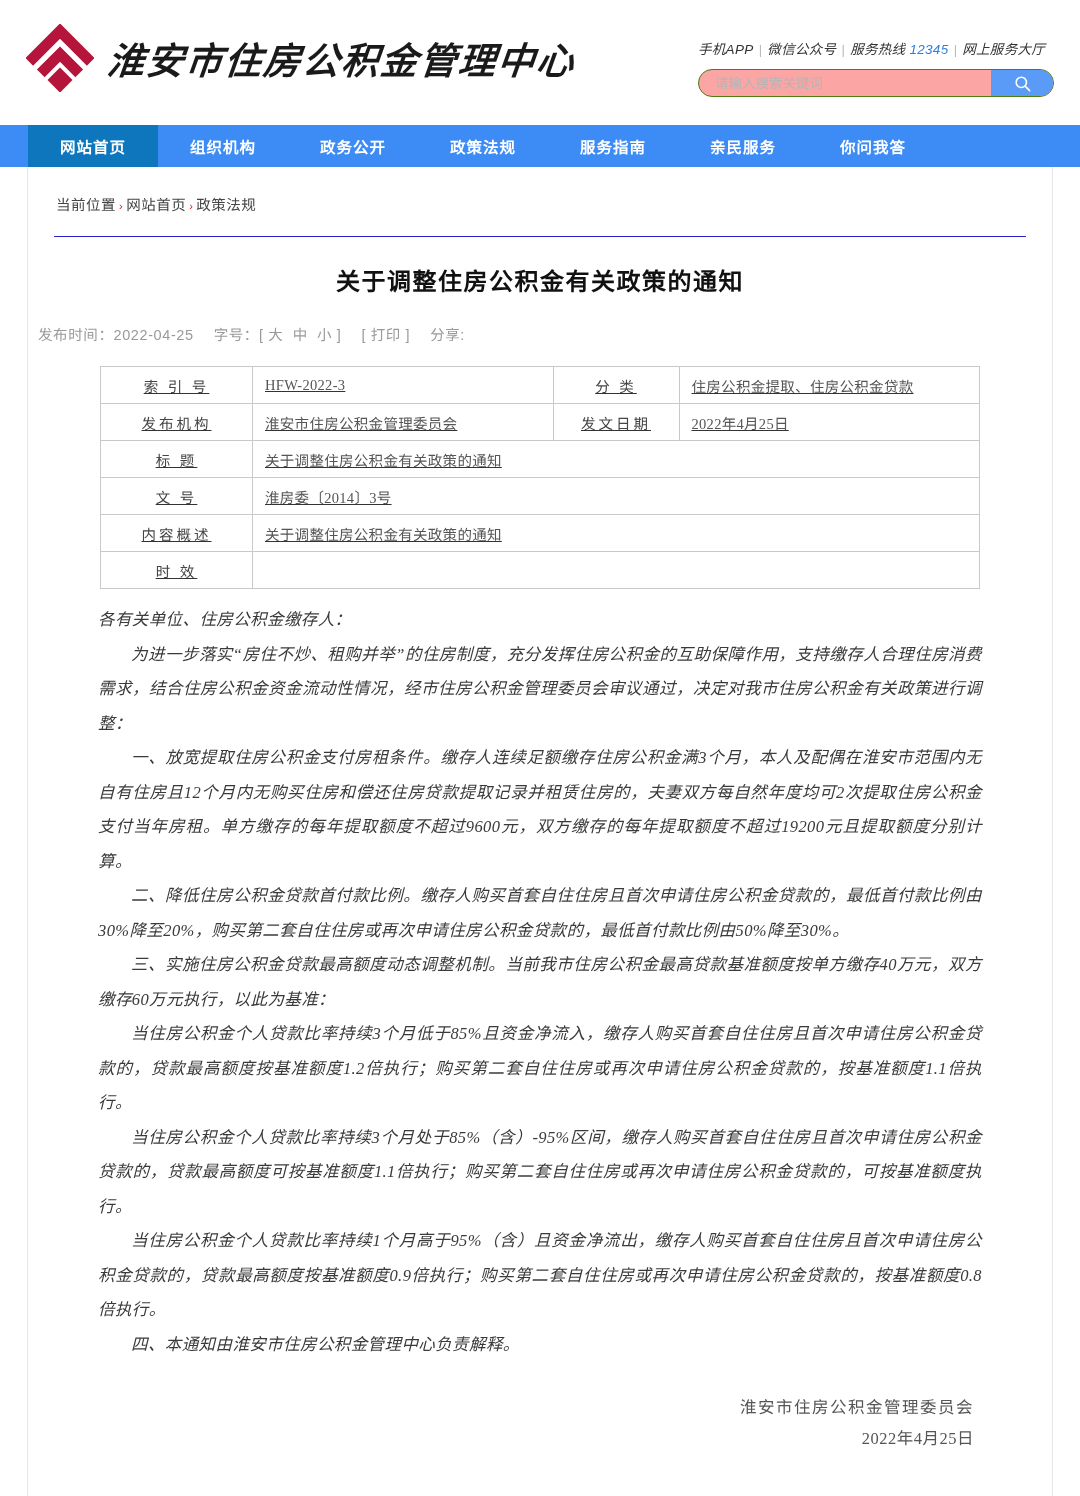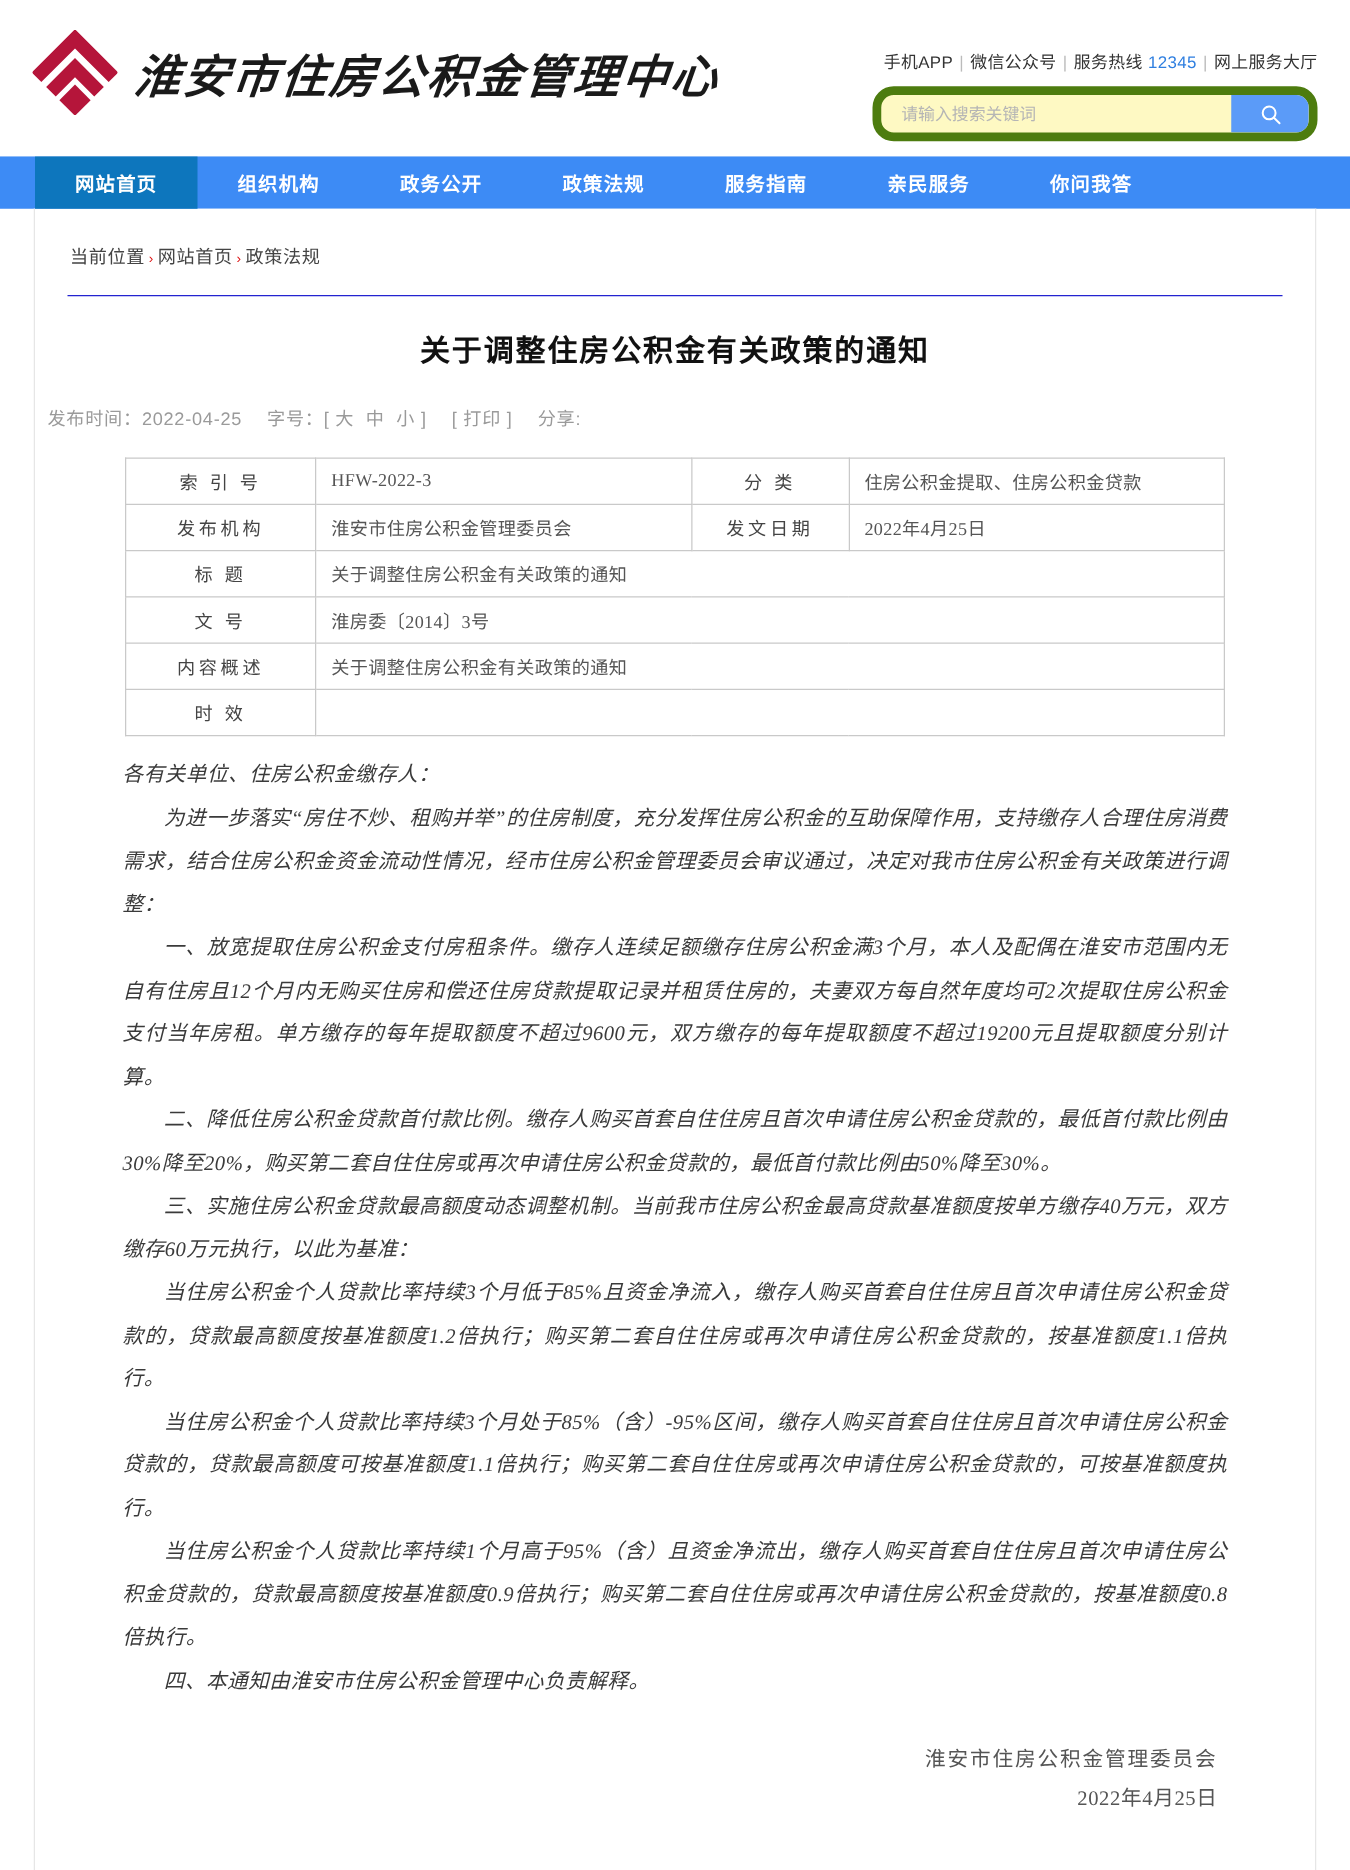--- a/index.html
+++ b/index.html
@@ -36,37 +36,38 @@
 
   .header-right {
     position:absolute;
     right:26px;
     top:40px;
     width:356px;
   }
   .toplinks {
     font-size:13.5px;
     color:#333;
-    text-align:right;
+    text-align:left;
     letter-spacing:.3px;
     line-height:20px;
     white-space:nowrap;
+    font-style:italic;
   }
   .toplinks .sep { color:#bbb; margin:0 5px; }
   .toplinks .hot { color:#2f7fe0; }
   .toplinks a { color:#333; text-decoration:none; }
 
   .searchbar {
     margin-top:9px;
-    height:44px;
-    display:flex;
-    border:7px solid #4d7c0f;
+    height:28px;
+    display:flex;
+    border:1px solid #4d7c0f;
     border-radius:17px;
     overflow:hidden;
-    background:#fef9c3;
+    background:#fca5a5;
   }
   .searchbar input {
     flex:1;
     border:0;
     outline:0;
     padding:0 16px;
     font-size:13.5px;
     color:#333;
     background:transparent;
     font-family:"Liberation Sans","DejaVu Sans",sans-serif;
@@ -147,20 +148,21 @@
   .doc-meta .grp { margin:0 10px; }
   .doc-meta .lk { cursor:pointer; }
 
   
   table.info {
     width:880px;
     margin:22px auto 0 auto;
     border-collapse:collapse;
     table-layout:fixed;
     font-family:"Liberation Serif","DejaVu Serif",serif;
+    text-decoration:underline;
   }
   table.info td {
     border:1px solid #c9c9c9;
     height:37px;
     font-size:14.5px;
     color:#555;
     padding:4px 12px;
     vertical-align:middle;
   }
   table.info td.lbl {

